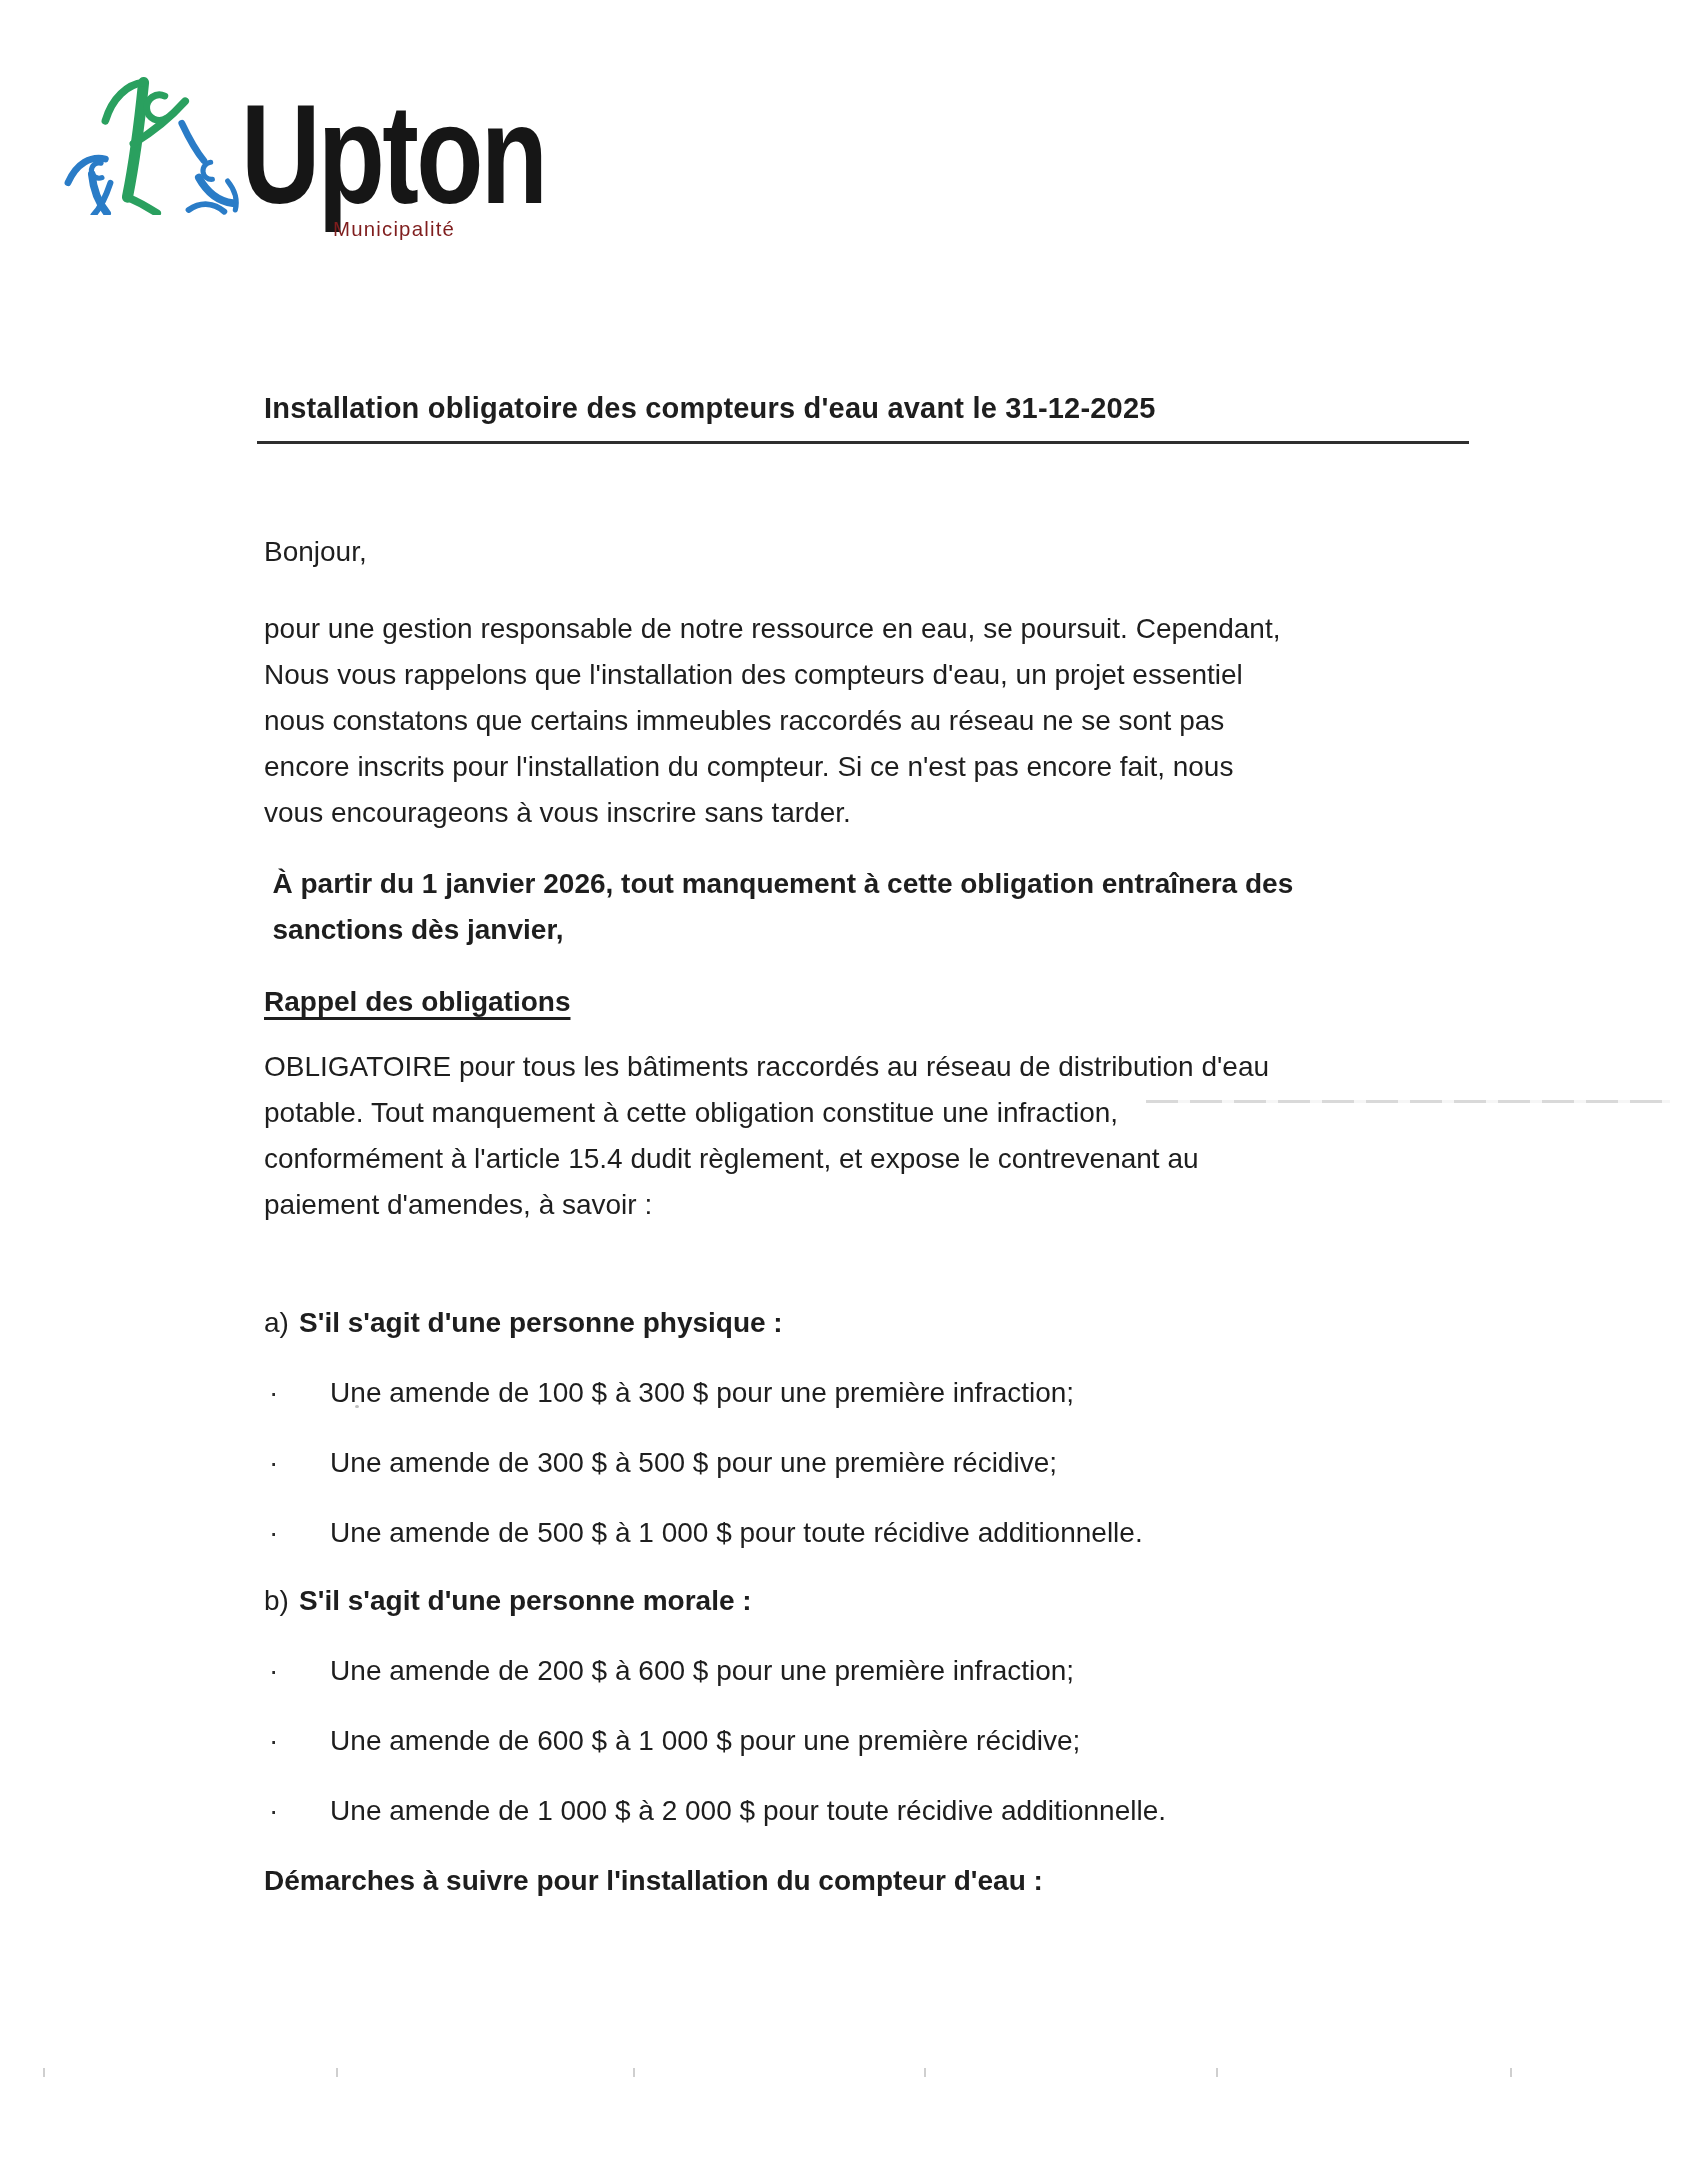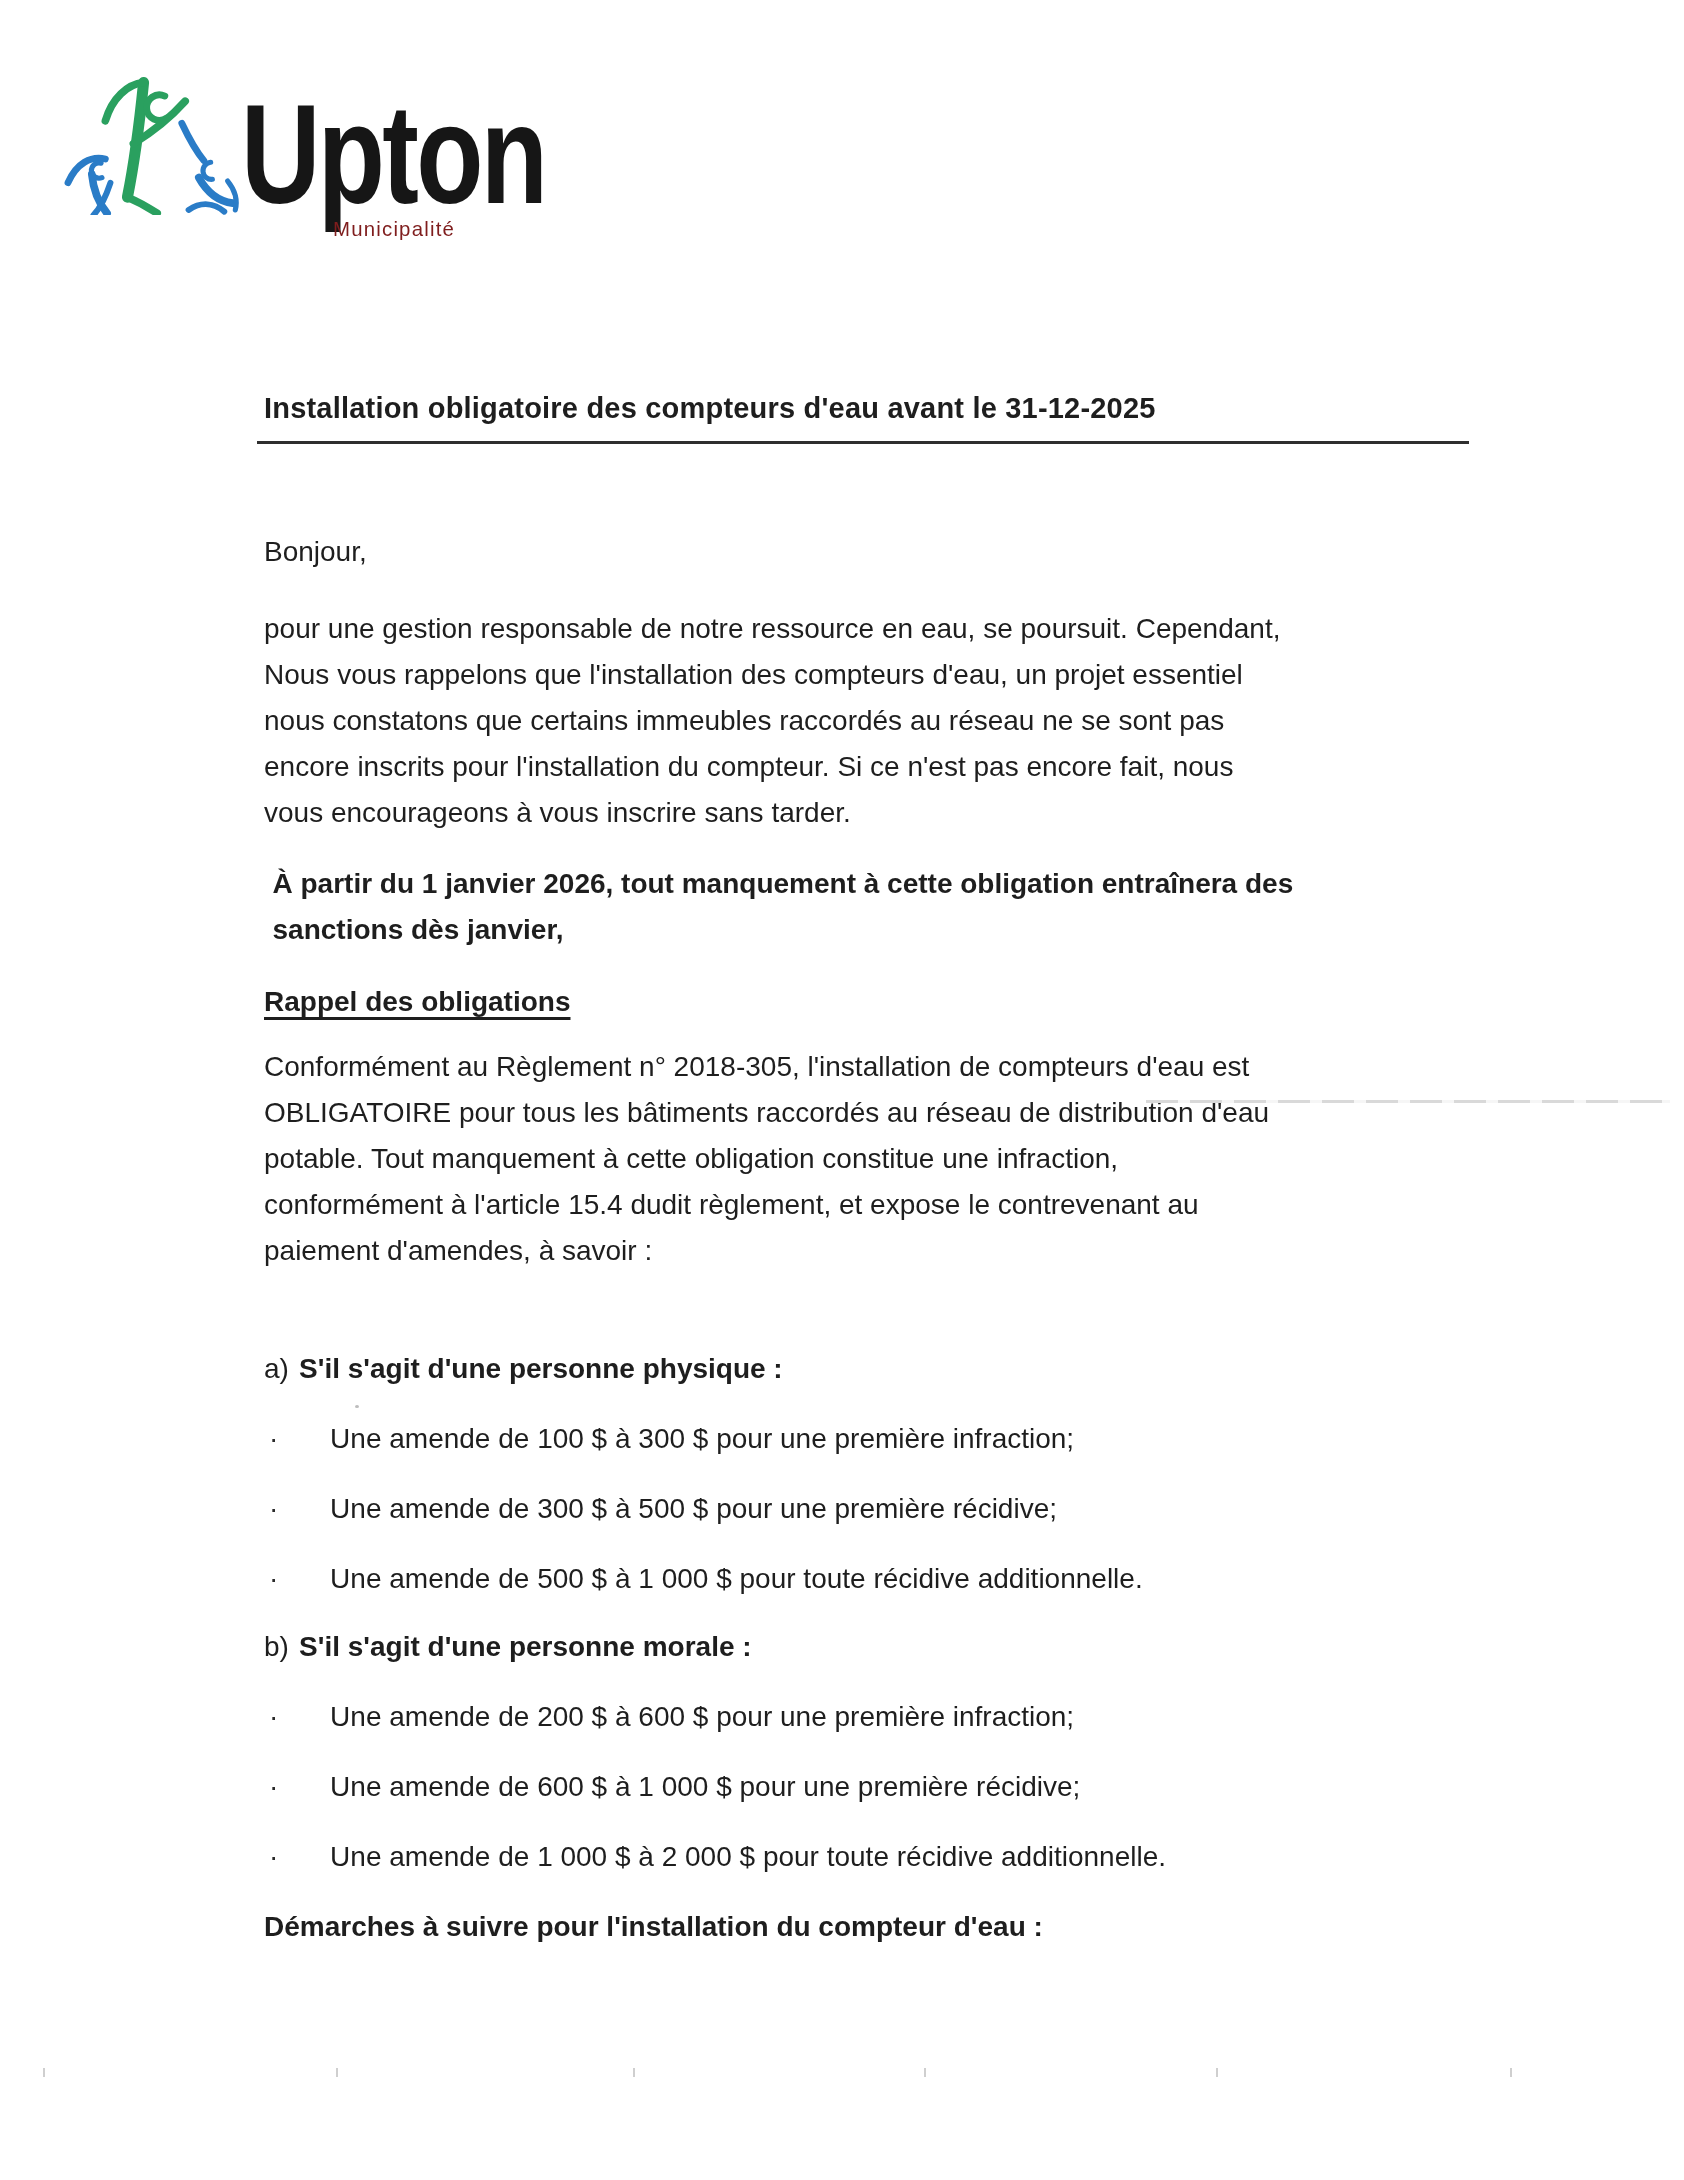--- a/index.html
+++ b/index.html
@@ -130,21 +130,20 @@
     </p>
 
     <p class="notice">
       <span class="line">À partir du 1 janvier 2026, tout manquement à cette obligation entraînera des</span>
       <span class="line">sanctions dès janvier,</span>
     </p>
 
     <h2 class="obligations-heading">Rappel des obligations</h2>
 
     <p class="regulation">
-      <span class="line">Conformément au Règlement n° 2018-305, l'installation de compteurs d'eau est</span>
       <span class="line">OBLIGATOIRE pour tous les bâtiments raccordés au réseau de distribution d'eau</span>
       <span class="line">potable. Tout manquement à cette obligation constitue une infraction,</span>
       <span class="line">conformément à l'article 15.4 dudit règlement, et expose le contrevenant au</span>
       <span class="line">paiement d'amendes, à savoir :</span>
     </p>
 
     <p class="list-head">
       <span class="prefix">a)</span><span class="head-bold">S'il s'agit d'une personne physique :</span>
     </p>
 

